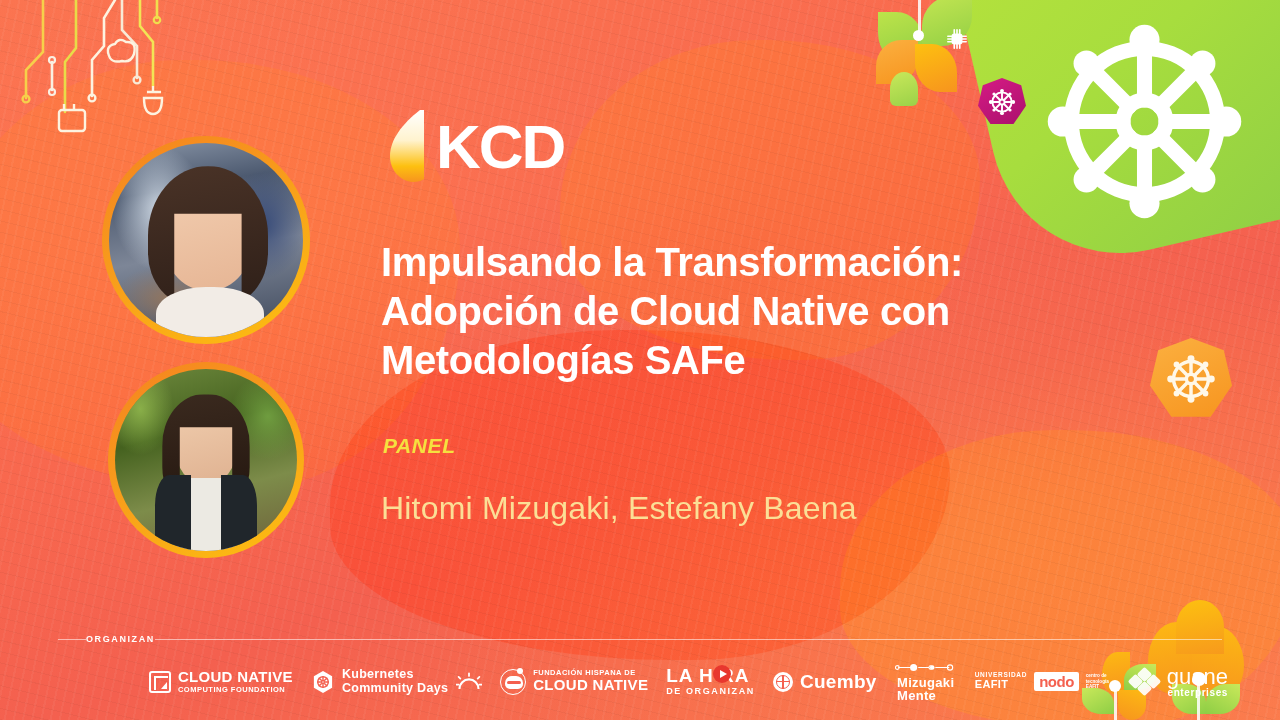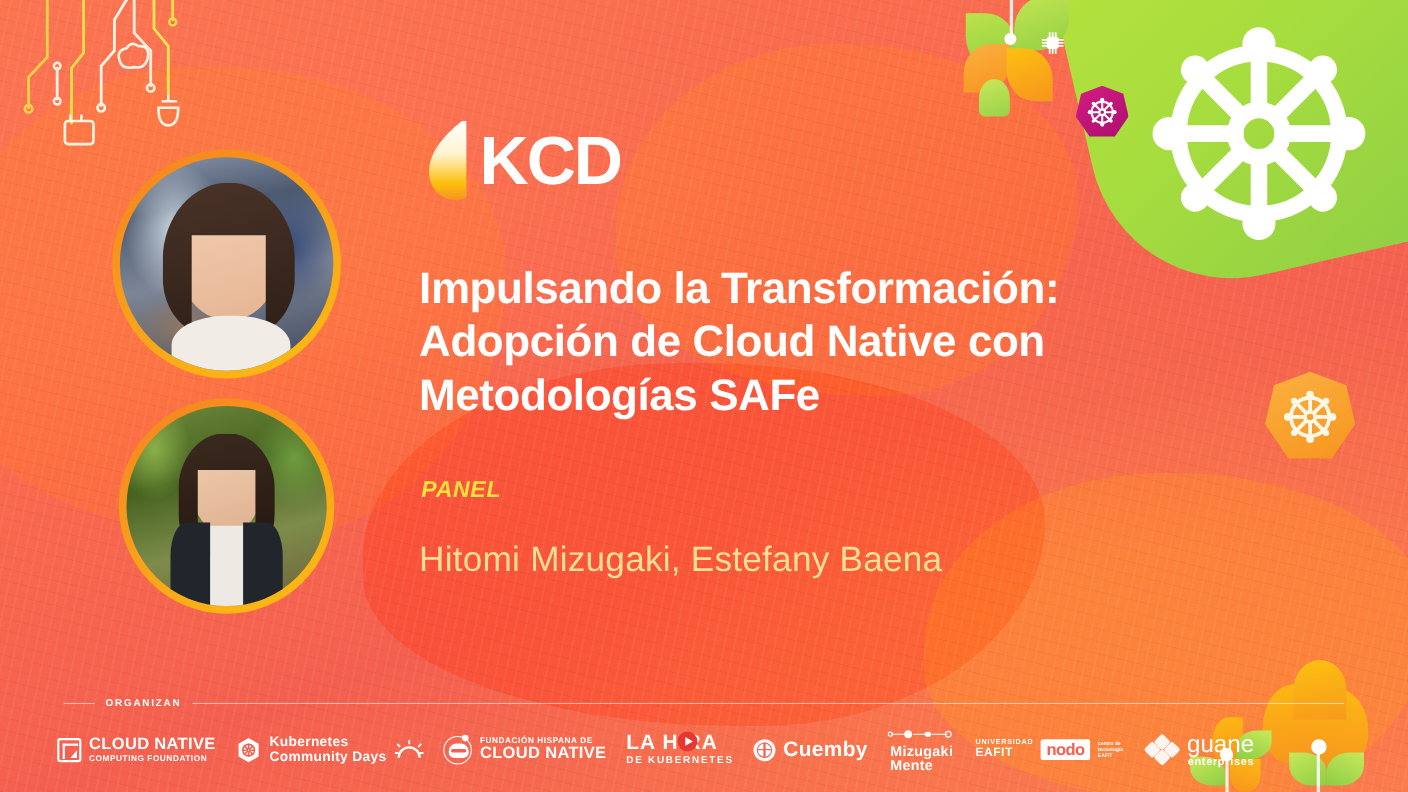--- a/index.html
+++ b/index.html
@@ -66,26 +66,26 @@
     position:absolute; left:383px; top:434px;
     font-size:21px; font-weight:700; font-style:italic; color:#f5e13f; letter-spacing:.6px;
   }
   .speakers {
     position:absolute; left:381px; top:490px;
     font-size:32px; font-weight:400; color:#fbdf96; letter-spacing:.2px;
   }
 
   
   .footer { position:absolute; left:0; right:0; bottom:18px; }
-  .org-rule { position:relative; height:12px; margin:0 58px 16px; display:flex; align-items:center; gap:10px; }
+  .org-rule { position:relative; height:12px; margin:0 58px 16px; display:flex; align-items:center; }
   .org-rule .ln { height:1px; background:rgba(255,255,255,.55); flex:0 0 28px; }
   .org-rule .ln.long { flex:1 1 auto; }
   .org-rule .txt { font-size:9px; font-weight:700; color:#fff; letter-spacing:1.6px; }
 
-  .logos { display:flex; align-items:center; justify-content:flex-start; gap:18px; padding:0 52px; }
+  .logos { display:flex; align-items:center; justify-content:flex-end; gap:18px; padding:0 52px; }
   .logo { display:flex; align-items:center; gap:7px; color:#fff; }
   .l-name { font-weight:800; letter-spacing:.3px; }
 
   .sq-icon { width:22px; height:22px; border:2px solid #fff; border-radius:3px; position:relative; }
   .sq-icon:before { content:""; position:absolute; left:3px; top:3px; width:12px; height:12px;
                     border-left:2px solid #fff; border-top:2px solid #fff; transform:rotate(0deg); }
   .sq-icon:after { content:""; position:absolute; right:2px; bottom:2px; width:0; height:0;
                    border-left:6px solid transparent; border-bottom:7px solid #fff; }
 
   .k8s-sm { width:24px; height:24px; }
@@ -334,21 +334,21 @@
         </div>
         <div style="line-height:1.1">
           <div style="font-size:7.5px;font-weight:700;letter-spacing:.5px">FUNDACIÓN HISPANA DE</div>
           <div class="l-name" style="font-size:15px">CLOUD NATIVE</div>
         </div>
       </div>
 
       <div class="logo" style="position:relative">
         <div style="line-height:1.08">
           <div class="l-name" style="font-size:19px;letter-spacing:1px">LA H RA</div>
-          <div style="font-size:9px;font-weight:700;letter-spacing:1.6px">DE KUBERNETES</div>
+          <div style="font-size:9px;font-weight:700;letter-spacing:1.6px">DE ORGANIZAN</div>
         </div>
         <div style="position:absolute;left:47px;top:-1px;width:18px;height:18px;border-radius:50%;background:#e8372e;">
           <div style="position:absolute;left:7px;top:4.5px;width:0;height:0;border-left:7px solid #fff;border-top:4.5px solid transparent;border-bottom:4.5px solid transparent;"></div>
         </div>
       </div>
 
       <div class="logo">
         <div class="round-ico" style="width:20px;height:20px;background:#fff;border:none;">
           <div style="position:absolute;inset:3px;border-radius:50%;border:1.6px solid #f4604f;"></div>
           <div style="position:absolute;left:9px;top:3px;width:1.6px;height:14px;background:#f4604f;"></div>

